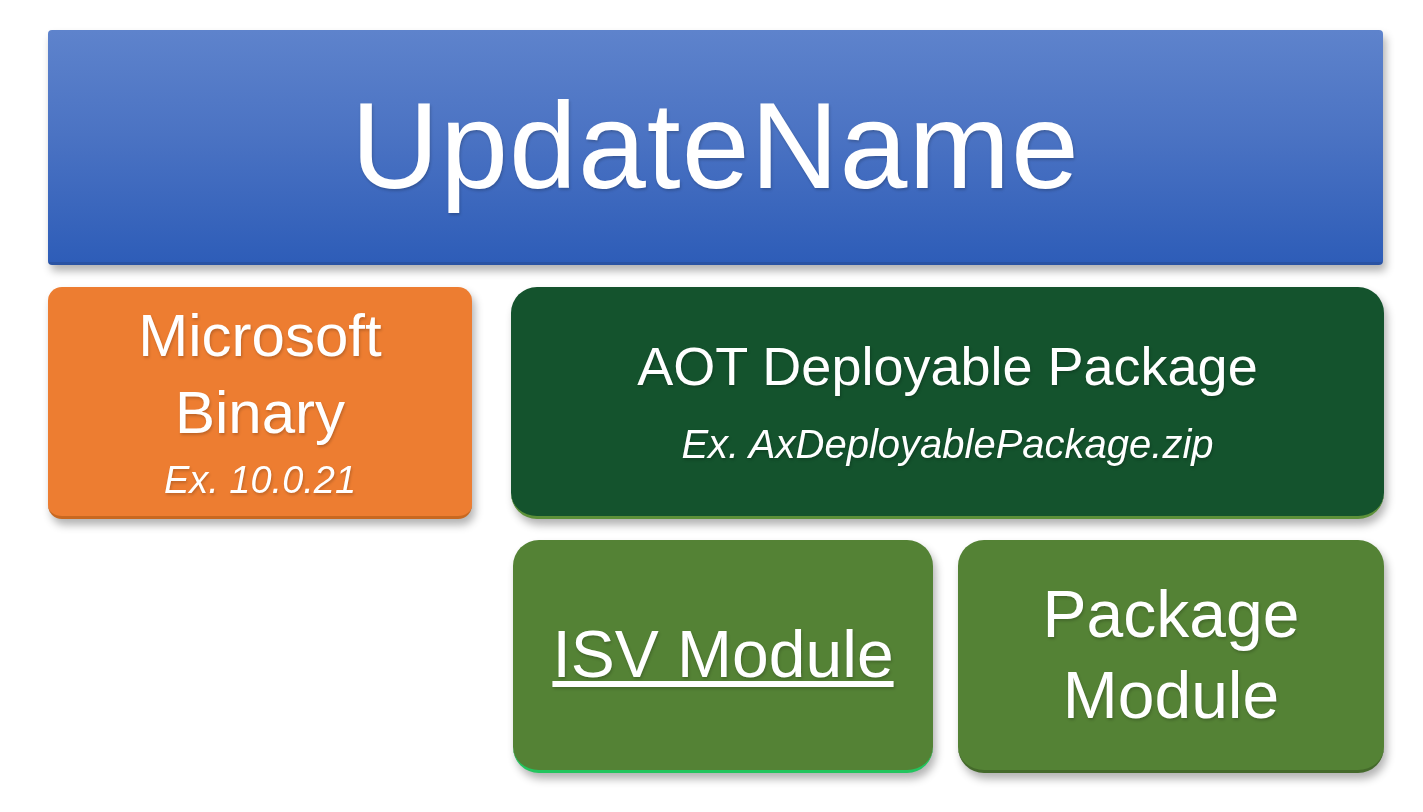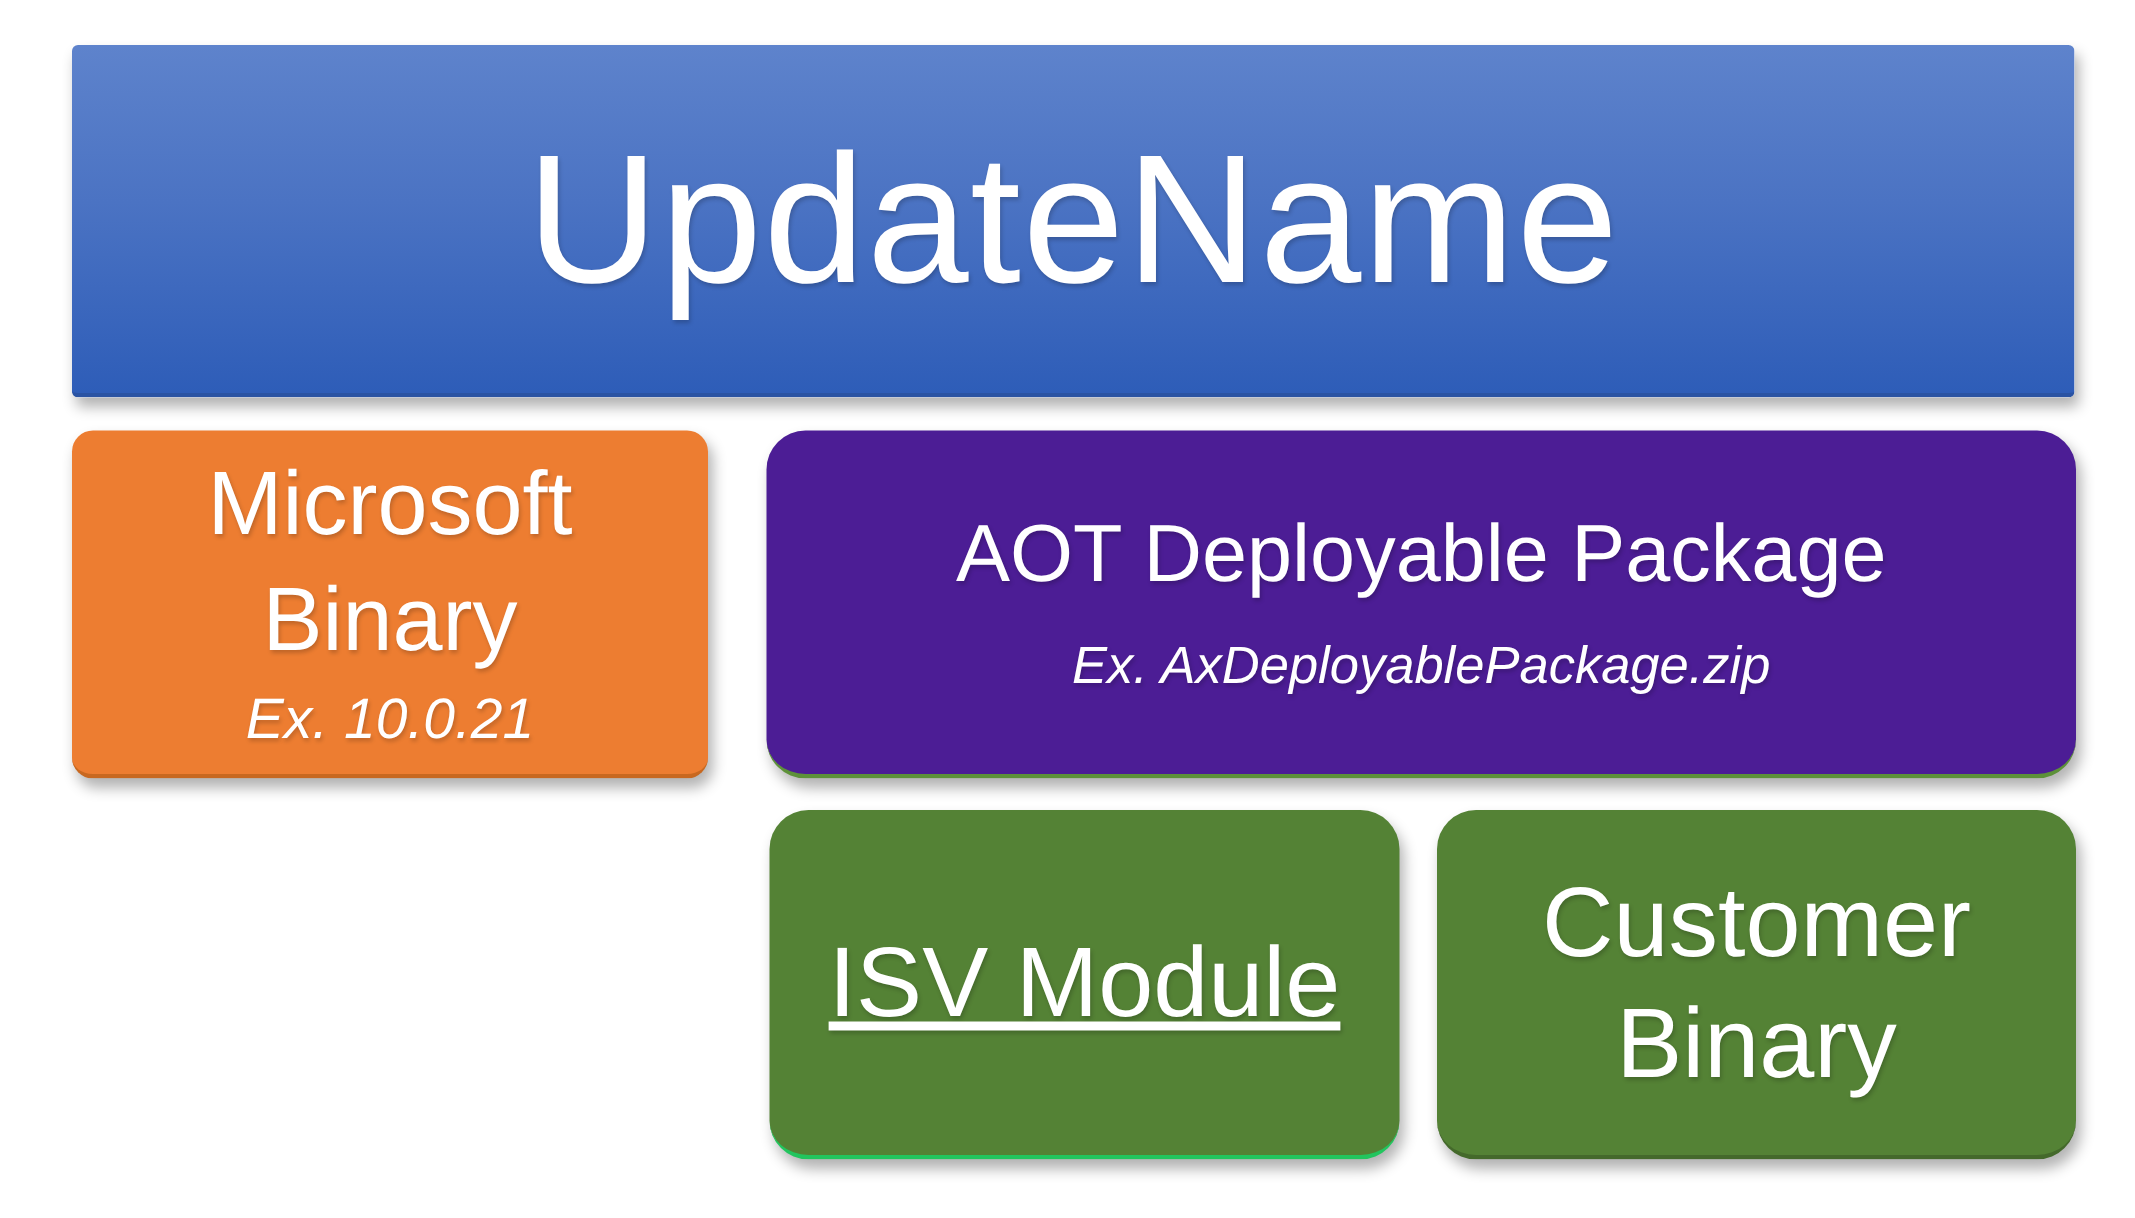--- a/index.html
+++ b/index.html
@@ -71,30 +71,30 @@
     margin-top: 4px;
   }
 
   
   .aot-box {
     left: 511px;
     top: 287px;
     width: 873px;
     height: 232px;
     border-radius: 26px;
-    background: #4c1d95;
+    background: #14532d;
     border-bottom: 3px solid #5D9139;
     padding: 0 24px;
   }
   .aot-box .box-title {
     font-size: 54px;
     line-height: 1.2;
   }
   .aot-box .box-example {
-    font-size: 35px;
+    font-size: 40px;
     line-height: 1.25;
     margin-top: 20px;
   }
 
   
   .isv-box {
     left: 513px;
     top: 540px;
     width: 420px;
     height: 233px;
@@ -140,16 +140,16 @@
   <div class="box aot-box">
     <div class="box-title">AOT Deployable Package</div>
     <div class="box-example">Ex. AxDeployablePackage.zip</div>
   </div>
 
   <div class="box isv-box">
     <div class="box-title">ISV Module</div>
   </div>
 
   <div class="box customer-box">
-    <div class="box-title">Customer Binary</div>
+    <div class="box-title">Package Module</div>
   </div>
 
 </div>
 
 </body></html>

